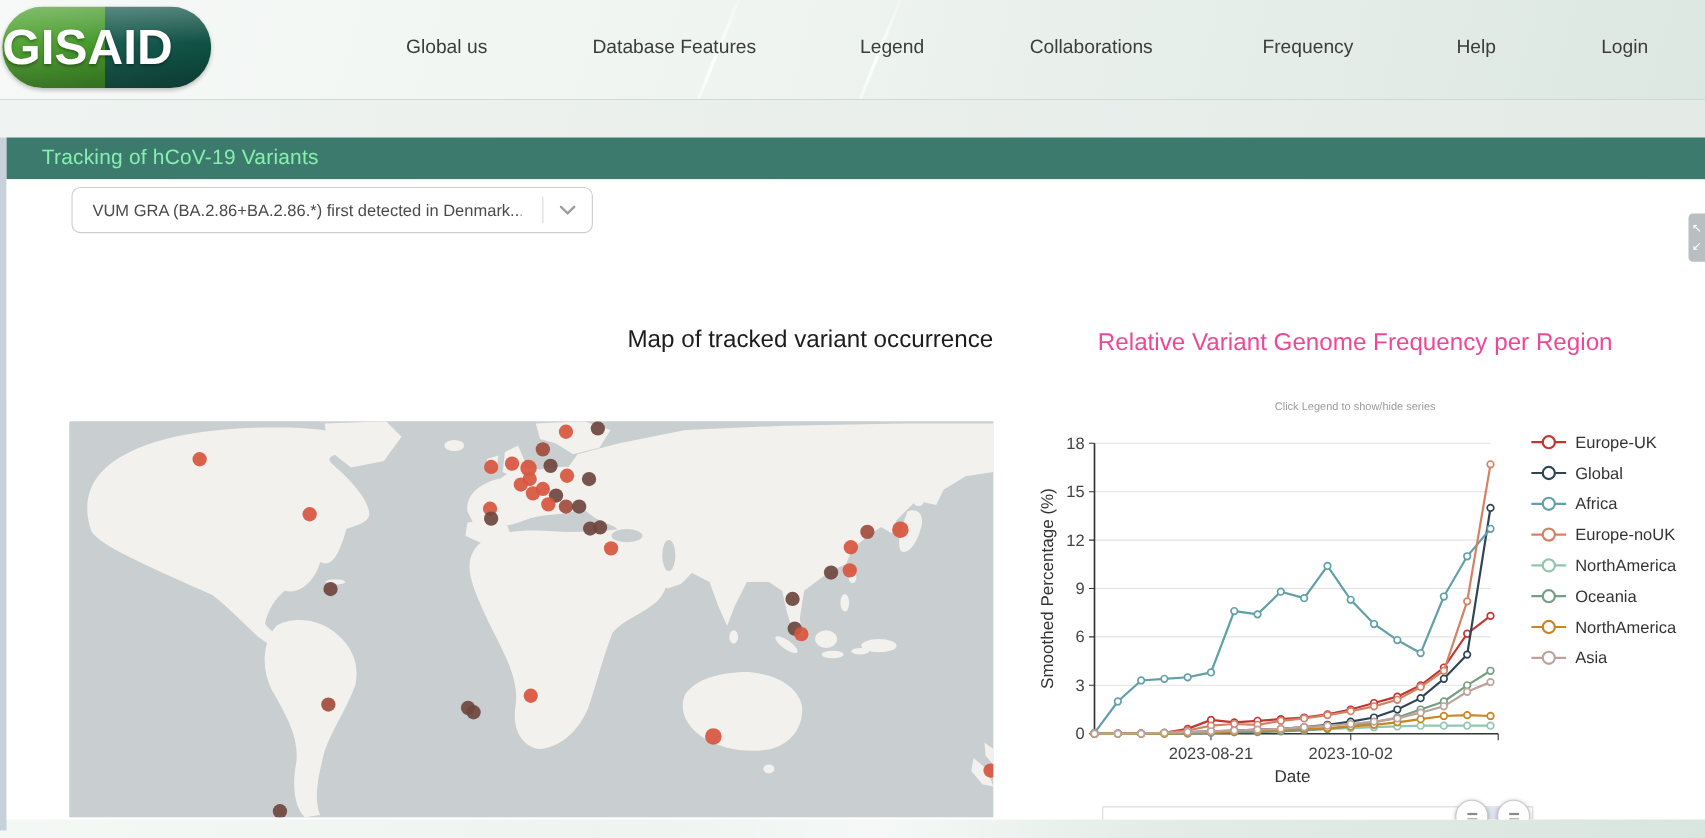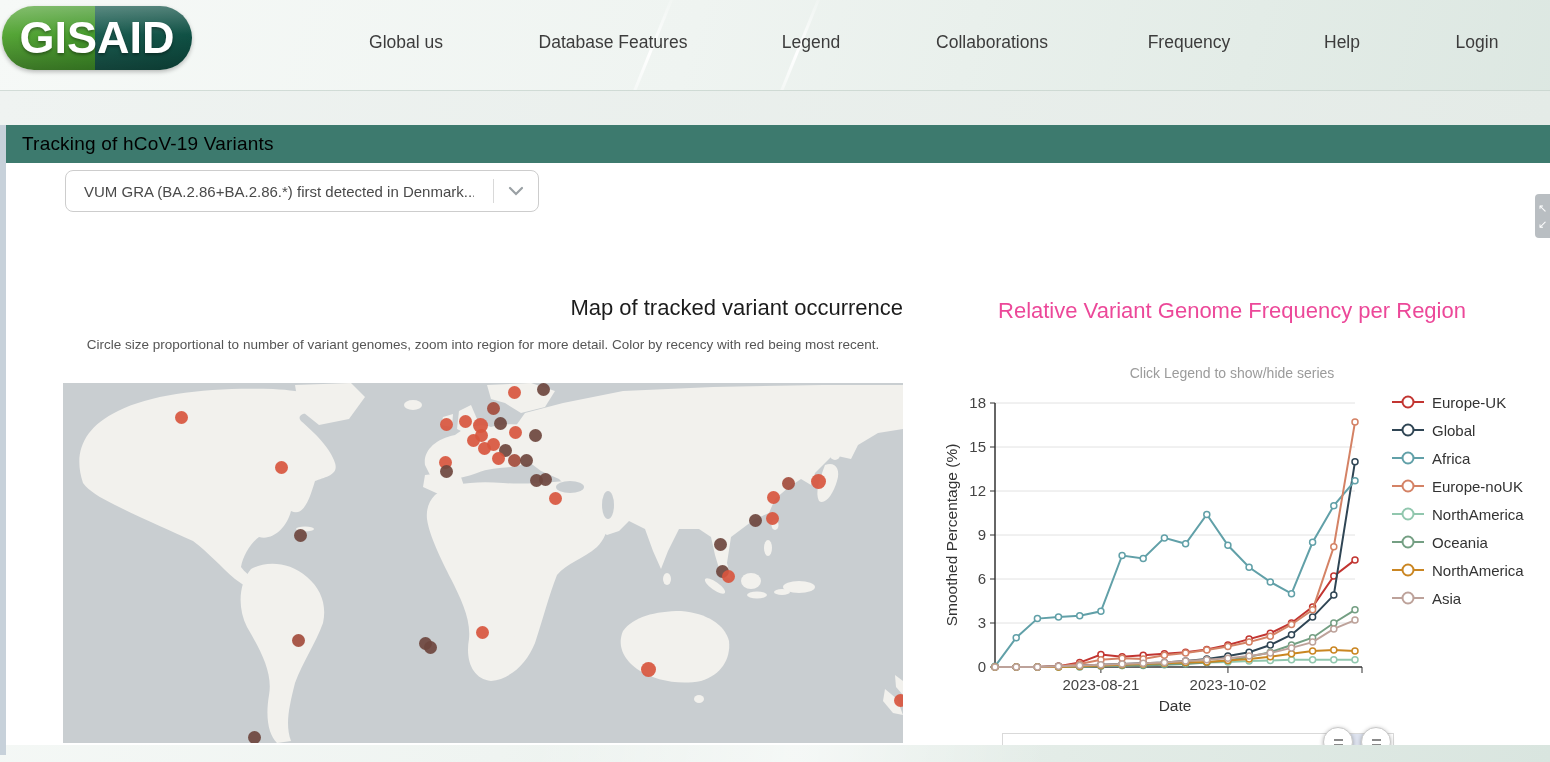--- a/index.html
+++ b/index.html
@@ -8,53 +8,53 @@
     font-family:"Liberation Sans",sans-serif;
     background:linear-gradient(105deg,#f6f9f7 0%,#eff4f1 40%,#e3ece7 72%,#d9e5df 100%);
   }
   .streak{position:absolute;width:3px;background:linear-gradient(180deg,rgba(255,255,255,0),rgba(255,255,255,.95),rgba(255,255,255,0));transform:rotate(22deg);pointer-events:none;}
   .streak.s1{left:648px;top:-16px;height:140px;}
   .streak.s2{left:795px;top:-16px;height:140px;}
   .bigband{position:absolute;left:0;bottom:0;width:100%;height:130px;pointer-events:none;
     background:linear-gradient(100deg,transparent 35%,rgba(255,255,255,.55) 52%,transparent 68%);}
   
   .header{position:absolute;left:0;top:0;width:100%;height:90px;border-bottom:1px solid rgba(175,192,185,.45);}
-  .logo{position:absolute;left:2px;top:6px;width:190px;height:64px;border-radius:37px;
+  .logo{position:absolute;left:2px;top:6px;width:190px;height:74px;border-radius:37px;
     background:linear-gradient(180deg,rgba(255,255,255,.28),rgba(255,255,255,0) 45%,rgba(0,0,0,.28)),
                linear-gradient(90deg,#56a637 0%,#459a2c 49%,#1a5c50 49%,#0f5044 100%);
-    box-shadow:0 2px 4px rgba(0,0,0,.25);display:flex;align-items:center;justify-content:center;}
+    box-shadow:0 2px 4px rgba(0,0,0,.25);display:flex;align-items:center;justify-content:flex-start;}
   .logo span{color:#fff;font-weight:bold;font-size:45px;letter-spacing:0px;text-shadow:0 2px 3px rgba(0,0,0,.35);}
   .nav-item{position:absolute;top:32px;transform:translateX(-50%);font-size:17.5px;color:#3c3c3c;cursor:pointer;white-space:nowrap;}
   .n1{left:406px}.n2{left:613px}.n3{left:811px}.n4{left:992px}.n5{left:1189px}.n6{left:1342px}.n7{left:1477px}
   .subband{position:absolute;left:0;top:90px;width:100%;height:35px;background:linear-gradient(100deg,#eff3f1,#e4ebe7);}
   
   .edge-strip{position:absolute;left:0;top:125px;width:6px;height:630px;background:#c7d1da;}
   
   .title-bar{position:absolute;left:6px;top:125px;width:1544px;height:38px;background:#3d7a6e;display:flex;align-items:center;}
-  .title-bar span{color:#000000;font-size:19px;padding-left:16px;letter-spacing:.2px;}
+  .title-bar span{color:#86efac;font-size:19px;padding-left:32px;letter-spacing:.2px;}
   
   .card{position:absolute;left:6px;top:163px;width:1544px;height:582px;background:#ffffff;overflow:hidden;}
   
   .dropdown{position:absolute;left:59px;top:7px;width:474px;height:42px;border:1px solid #cdcdcd;border-radius:8px;
     background:#fff;display:flex;align-items:center;box-sizing:border-box;padding-left:18px;cursor:pointer;}
   .dropdown .val{font-size:15px;color:#4a4a4a;white-space:nowrap;overflow:hidden;max-width:390px;}
   .dropdown .sep{margin-left:auto;width:1px;height:24px;background:#d9d9d9;}
   .dropdown .chev{width:44px;display:flex;align-items:center;justify-content:center;}
   
   .expand{position:absolute;right:0;top:31px;width:15px;height:44px;background:#b9bec2;border-radius:4px 0 0 4px;
     display:flex;flex-direction:column;align-items:center;justify-content:center;gap:5px;cursor:pointer;}
   .expand span{color:#fff;font-size:11px;line-height:1;}
   
   .summary{position:absolute;left:50%;transform:translateX(-50%);top:62px;width:1340px;text-align:center;
     font-size:15px;line-height:26px;color:#6a6a6a;}
   
   .map-title{position:absolute;left:57px;top:132px;width:840px;text-align:right;font-size:22px;color:#1c1c1c;}
   .map-sub{position:absolute;left:67px;top:172px;width:820px;text-align:center;font-size:13.5px;line-height:19px;color:#555;}
   .chart-title{position:absolute;left:916px;top:133px;width:620px;text-align:center;font-size:22px;line-height:30px;color:#ec4899;}
-  .chart-hint{position:absolute;left:916px;top:202px;width:620px;text-align:center;font-size:14px;color:#9b9b9b;}
+  .chart-hint{position:absolute;left:916px;top:202px;width:620px;text-align:center;font-size:10px;color:#9b9b9b;}
   
   .map{position:absolute;left:57px;top:220px;width:840px;height:360px;background:#c9ced1;overflow:hidden;cursor:grab;}
   .map svg{position:absolute;left:0;top:0;}
   .map .dot{position:absolute;border-radius:50%;opacity:.92;}
   
   .chart-wrap{position:absolute;left:939px;top:222px;width:430px;height:345px;}
   #chart-svg text{font-family:"Liberation Sans",sans-serif;}
   #chart-svg .tick{font-size:15px;fill:#444;}
   #chart-svg .axisname{font-size:15.5px;fill:#333;}
   
@@ -108,21 +108,20 @@
     </span>
   </div>
 
   <div class="expand">
     <span>↖</span>
     <span>↙</span>
   </div>
 
 
   <div class="map-title">Map of tracked variant occurrence</div>
-  <div class="map-sub">Circle size proportional to number of variant genomes, zoom into region for more detail. Color by recency with red being most recent.</div>
 
   <div class="map" id="map">
     <svg width="840" height="360" viewBox="0 0 840 360">
       <g fill="#f2f1ed">
         <path d="M20,100 C10,70 20,45 55,28 C90,10 150,4 210,6 C245,8 265,14 262,22 C258,30 230,28 238,38 C252,50 268,66 272,80 C276,92 262,94 252,98 C246,118 240,134 228,128 C224,144 210,158 196,154 C188,160 180,172 178,184 C186,196 204,200 214,212 C206,218 188,208 172,196 C158,184 146,170 130,158 C108,148 80,136 52,122 C36,114 26,108 20,100 Z"></path>
         <path d="M232,2 L288,0 L302,14 L286,36 L256,42 L236,26 Z"></path>
         <ellipse cx="350" cy="22" rx="9" ry="5"></ellipse>
         <ellipse cx="242" cy="146" rx="9" ry="2.5"></ellipse>
         <path d="M188,186 C202,178 226,178 244,194 C258,206 264,222 260,240 C252,262 240,278 232,300 C226,324 222,342 228,358 L214,360 C206,352 202,336 206,312 C210,290 198,268 184,244 C174,224 176,200 188,186 Z"></path>
         <path d="M424,2 L468,0 L492,8 L482,24 L458,30 L442,20 L428,16 Z"></path>

